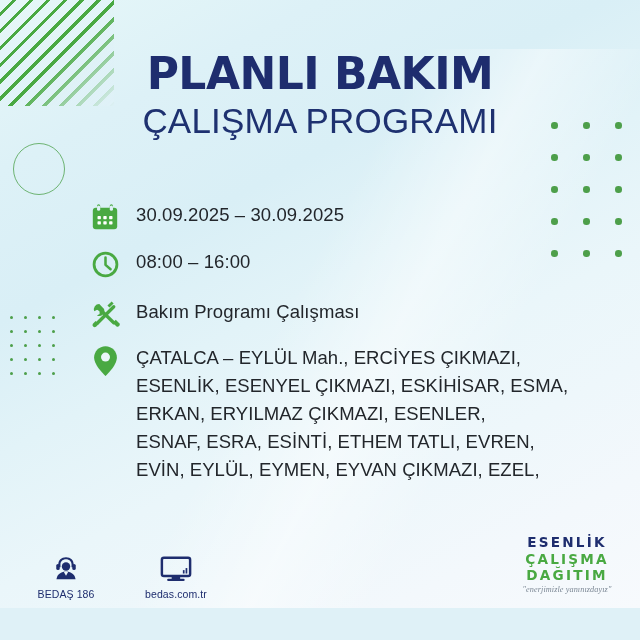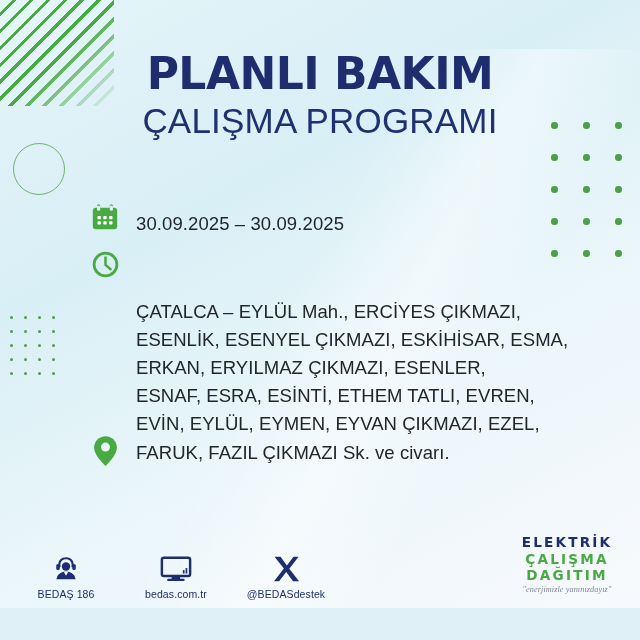--- a/index.html
+++ b/index.html
@@ -84,21 +84,21 @@
     font-weight:400;
     font-size:35px;
     letter-spacing:0.2px;
     color:#1e3170;
     line-height:1.12;
     margin-top:4px;
   }
 
   
   .info { position:absolute; left:88px; top:200px; width:520px; }
-  .row { display:flex; align-items:flex-end; margin-bottom:14px; }
+  .row { display:flex; align-items:flex-start; margin-bottom:14px; }
   .row .ico {
     width:34px; min-width:34px; height:34px;
     display:flex; align-items:center; justify-content:center;
     margin-right:14px;
   }
   .row .txt {
     font-family:"Liberation Sans", sans-serif;
     font-size:18.5px;
     color:#22262b;
     line-height:1.02;
@@ -228,37 +228,54 @@
       <span class="txt">30.09.2025 – 30.09.2025</span>
     </div>
 
     <div class="row" id="row-time">
       <span class="ico">
         <svg width="29" height="29" viewBox="0 0 32 32">
           <circle cx="16" cy="16" r="12.6" fill="none" stroke="#49a942" stroke-width="3.1"></circle>
           <path d="M16 8.4 V16.4 L21.6 21.2" fill="none" stroke="#49a942" stroke-width="2.8" stroke-linecap="round" stroke-linejoin="round"></path>
         </svg>
       </span>
-    </div>
-
+      <span class="txt">08:00 – 16:00</span>
+    </div>
+
+    <div class="row" id="row-work">
+      <span class="ico">
+        <svg width="31" height="31" viewBox="0 0 32 32">
+          <g stroke="#49a942" stroke-width="3.4" stroke-linecap="round">
+            <line x1="7.5" y1="8" x2="24.5" y2="24.5"></line>
+          </g>
+          <path d="M9.6 5.2 a5.4 5.4 0 0 0 -5.2 7.4 l2.9 -1.6 2.6 1.5 0 3 -2.7 1.6 a5.4 5.4 0 0 0 7.3 -6.7 z" fill="#49a942"></path>
+          <path d="M24.4 4.6 l-4.3 4.3 -2.1 -2.1 4.3 -4.3 z" fill="#49a942"></path>
+          <g stroke="#49a942" stroke-width="3.4" stroke-linecap="round">
+            <line x1="24.5" y1="8" x2="8" y2="24.5"></line>
+          </g>
+          <path d="M26.6 21.4 l-3.1 3.1 3.6 3.6 a2.2 2.2 0 0 0 3.1 -3.1 z" fill="#49a942"></path>
+          <path d="M5.8 22.7 l3.2 3.2 -2.8 2.8 a2.3 2.3 0 0 1 -3.2 -3.2 z" fill="#49a942"></path>
+        </svg>
+      </span>
+      <span class="txt">Bakım Programı Çalışması</span>
+    </div>
 
     <div class="row" id="row-addr">
       <span class="ico">
         <svg width="27" height="32" viewBox="0 0 26 32">
           <path d="M13 1.2 C6.6 1.2 1.6 6.2 1.6 12.5 C1.6 20.6 13 31 13 31 C13 31 24.4 20.6 24.4 12.5 C24.4 6.2 19.4 1.2 13 1.2 Z" fill="#49a942"></path>
           <circle cx="13" cy="12.1" r="4.5" fill="#eaf6fa"></circle>
         </svg>
       </span>
       <div class="addr-lines">
         <div>ÇATALCA – EYLÜL Mah., ERCİYES ÇIKMAZI,</div>
         <div>ESENLİK, ESENYEL ÇIKMAZI, ESKİHİSAR, ESMA,</div>
         <div>ERKAN, ERYILMAZ ÇIKMAZI, ESENLER,</div>
         <div>ESNAF, ESRA, ESİNTİ, ETHEM TATLI, EVREN,</div>
         <div>EVİN, EYLÜL, EYMEN, EYVAN ÇIKMAZI, EZEL,</div>
-        <div>FARUK, FAZIL ÇIKMAZI Sk. ve civarı.</div>
       </div>
     </div>
   </div>
 
   <div class="footer">
 
     <div class="contacts">
 
       <div class="contact">
         <span class="cico">
@@ -280,30 +297,22 @@
             <rect x="2" y="2" width="30" height="19.5" rx="2.2" fill="none" stroke="#1e2d6e" stroke-width="2.6"></rect>
             <rect x="12.4" y="21.5" width="9" height="3.4" fill="#1e2d6e"></rect>
             <rect x="7.6" y="24.3" width="18.6" height="2.5" rx="1.2" fill="#1e2d6e"></rect>
             <rect x="24.3" y="15.2" width="1.8" height="3.6" fill="#1e2d6e"></rect>
             <rect x="27.2" y="13" width="1.8" height="5.8" fill="#1e2d6e"></rect>
           </svg>
         </span>
         <div class="clbl">bedas.com.tr</div>
       </div>
 
-      <div class="contact">
-        <span class="cico">
-          <svg width="27" height="28" viewBox="0 0 28 28">
-            <path d="M1.6 1.4 h6.2 l6.6 9 6.9 -9 h5.2 l-9.6 12.3 10.1 13 h-6.2 l-7.1 -9.6 -7.4 9.6 h-5.2 l10.2 -13.2 z" fill="#1e2d6e"></path>
-          </svg>
-        </span>
-        <div class="clbl">@BEDASdestek</div>
-      </div>
     </div>
 
     <div class="brand">
-      <div class="bl b1">ELEKTRİK</div>
+      <div class="bl b1">ESENLİK</div>
       <div class="bl b2">ÇALIŞMA</div>
       <div class="bl b3">DAĞITIM</div>
       <div class="tag">"enerjimizle yanınızdayız"</div>
     </div>
   </div>
 </div>
 
 </body></html>

